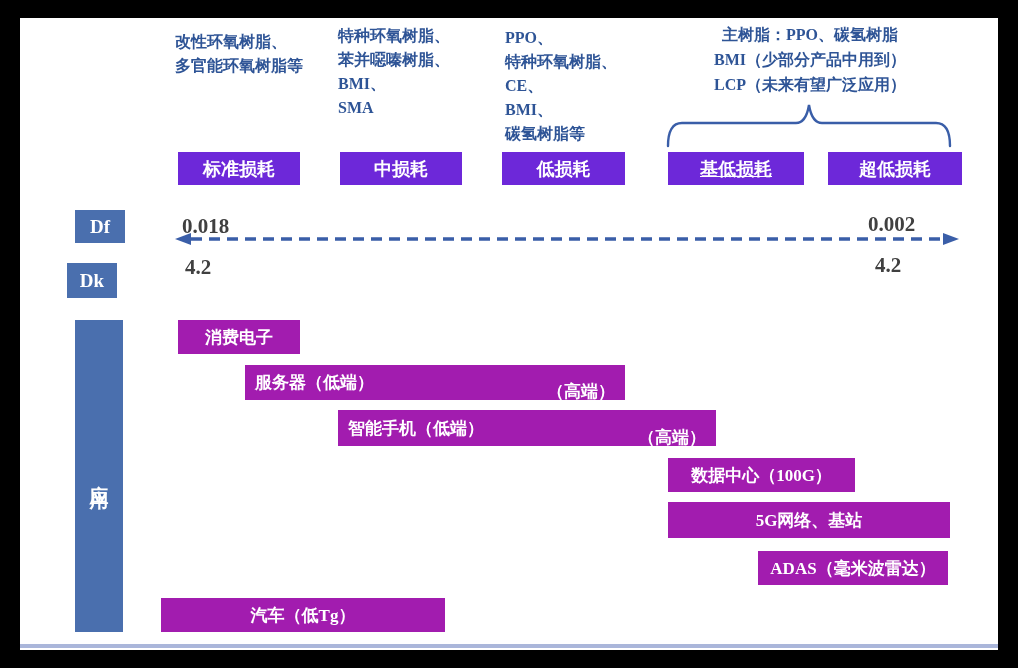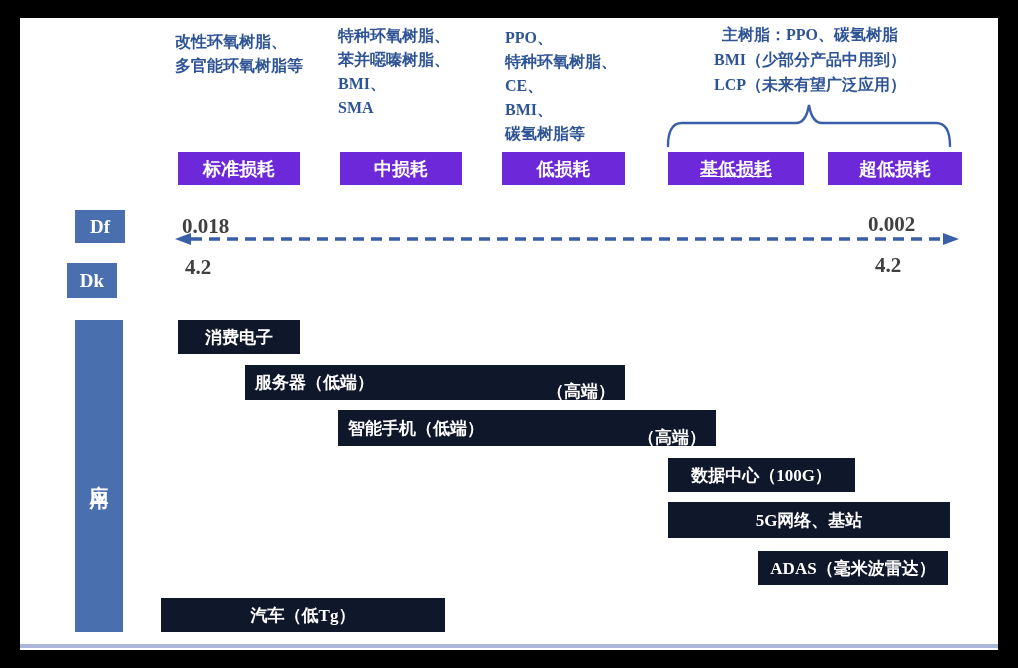--- a/index.html
+++ b/index.html
@@ -22,21 +22,21 @@
     background:#4a6fae;color:#ffffff;font-weight:bold;font-size:19px;
     display:flex;align-items:center;justify-content:center;
   }
   .axis-num{color:#404040;font-weight:bold;font-size:21px;text-align:center;}
   .app-col{
     background:#4a6fae;color:#ffffff;font-weight:bold;font-size:19px;
     display:flex;align-items:center;justify-content:center;
     writing-mode:vertical-rl;letter-spacing:6px;
   }
   .gray-bar{
-    background:#0f172a;color:#ffffff;font-weight:bold;font-size:17px;
+    background:#a21caf;color:#ffffff;font-weight:bold;font-size:17px;
     display:flex;align-items:center;
   }
   .gray-bar .c{flex:1;text-align:center;}
   .gray-bar .l{padding-left:10px;}
   .gray-bar .r{margin-left:auto;padding-right:10px;margin-top:18px;}
   .bottom-rule{background:#aab6da;height:4px;left:0;width:978px;top:626px;}
   svg{display:block;}
 </style>
 </head>
 <body>

